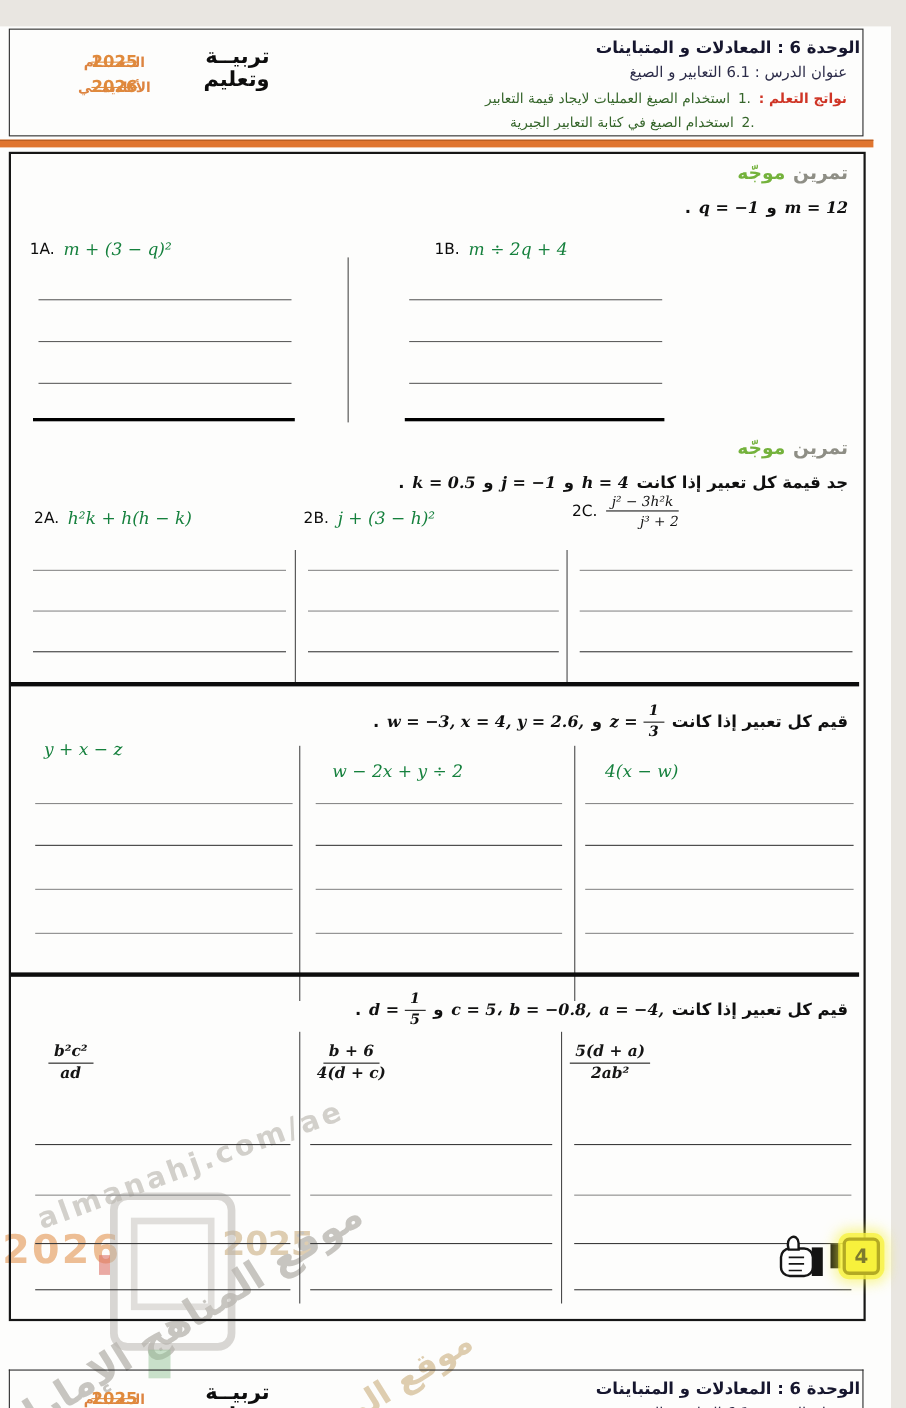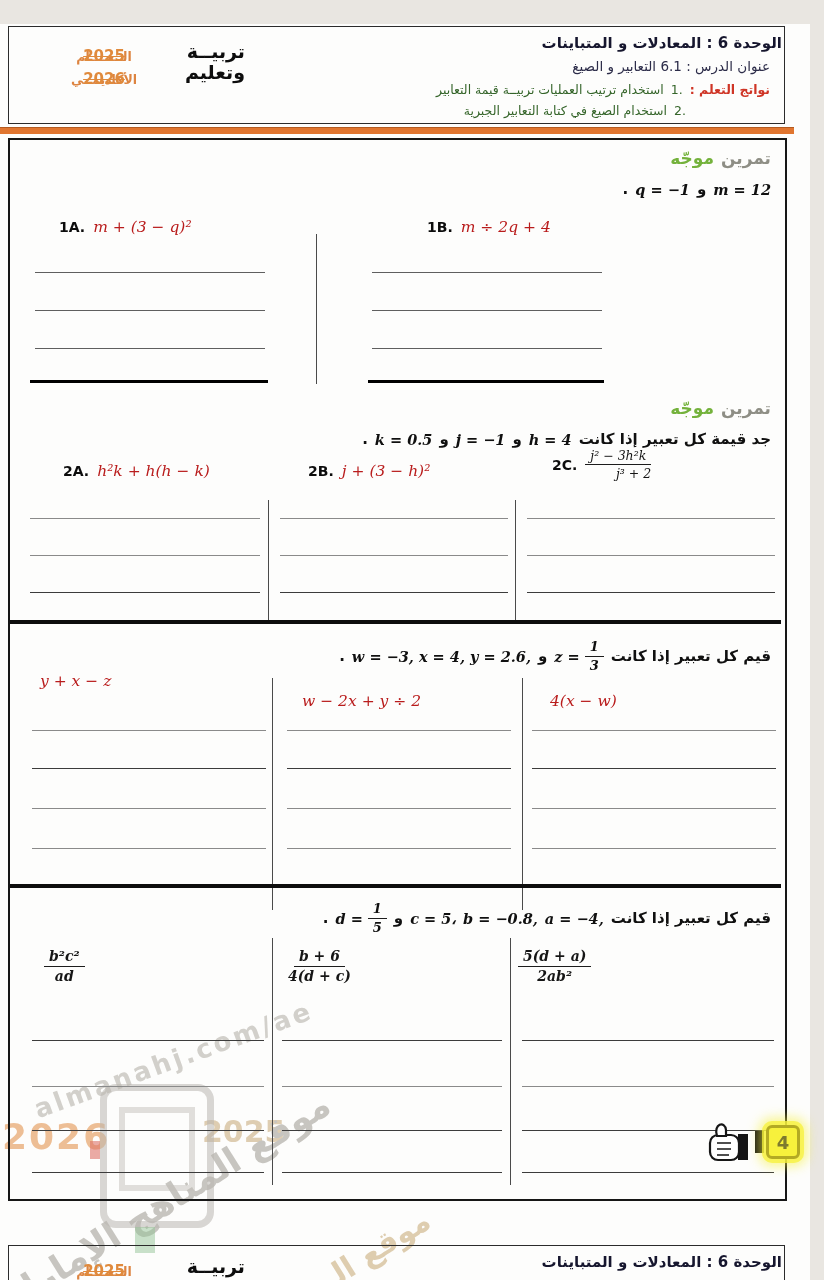--- a/index.html
+++ b/index.html
@@ -46,22 +46,22 @@
   .sec-title .pre { color:#8e8e85; }
   .sec-title .hl  { color:#74b23c; }
 
   .instr { position:absolute; right:14px; direction:rtl; display:flex; align-items:center; gap:7px;
            font-weight:bold; font-size:15px; color:#101010; }
   .m { direction:ltr; unicode-bidi:isolate; font-family:"DejaVu Serif", serif;
        font-style:italic; font-size:14.5px; font-weight:bold; }
   .mgrp { direction:ltr; unicode-bidi:isolate; display:inline-flex; align-items:center; gap:5px; }
 
   .prob { position:absolute; display:flex; align-items:center; gap:8px; direction:ltr; }
-  .plabel { font-weight:bold; font-size:14px; color:#0c0c0c;margin-left:32px; }
-  .pexpr  { font-family:"DejaVu Serif", serif; font-style:italic; font-size:15.5px; color:#b91c1c; }
+  .plabel { font-weight:normal; font-size:14px; color:#0c0c0c; }
+  .pexpr  { font-family:"DejaVu Serif", serif; font-style:italic; font-size:15.5px; color:#15803d; }
 
   .frac { display:inline-flex; flex-direction:column; align-items:center;
           font-family:"DejaVu Serif", serif; font-style:italic; font-weight:bold; line-height:1.2; }
   .frac .fn { padding:0 5px 1px; border-bottom:1.3px solid #1c1c1c; }
   .frac .fd { padding-top:1px; }
   .frac.small { font-size:12.5px; font-weight:normal;align-items:flex-end; }
   .frac.cond  { font-size:13px; }
 
   .al  { position:absolute; height:0; border-top:1.3px solid #8a8a8a; }
   .ald { border-top-color:#3c3c3c; }
@@ -114,21 +114,21 @@
       <div class="wm-phone-green"></div>
     </div>
   </div>
 
   <div class="hdr-box">
     <div class="hdr-title">الوحدة 6 : المعادلات و المتباينات</div>
     <div class="hdr-lesson">عنوان الدرس :  6.1  التعابير و الصيغ</div>
     <div class="hdr-outcomes">
       <span class="lbl">نواتج التعلم :</span>
       <span class="onum">1.</span>
-      <span class="otext">استخدام ترتيب العمليات تربيــة قيمة التعابير</span>
+      <span class="otext">استخدام الصيغ العمليات لايجاد قيمة التعابير</span>
     </div>
     <div class="hdr-outcome2">
       <span class="onum">2.</span>
       <span class="otext">استخدام الصيغ في كتابة التعابير الجبرية</span>
     </div>
     <div class="logo">
       <div class="logo-orange">
         <div class="logo-oline">
           <span>الــعــــام</span>
           <span class="yr">2025</span>

